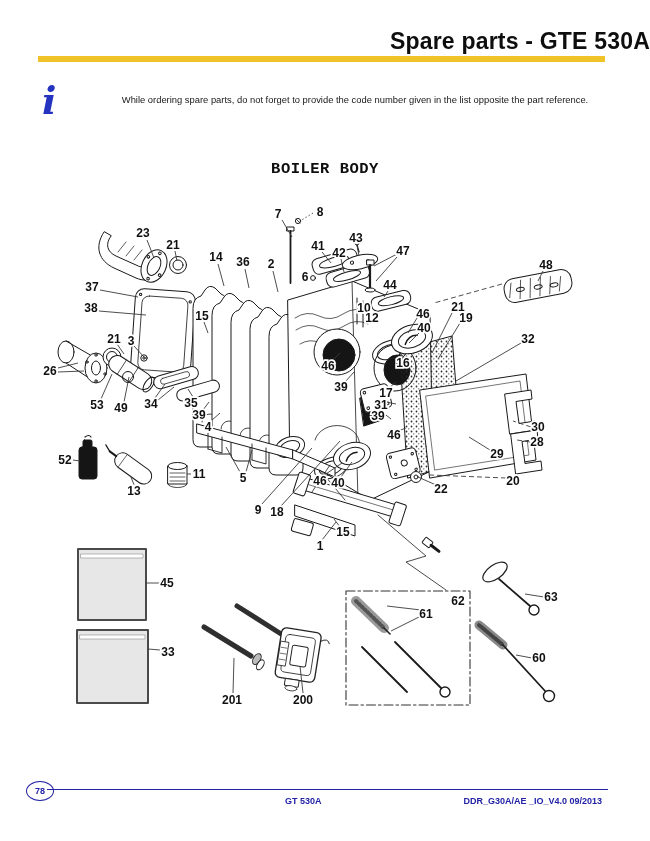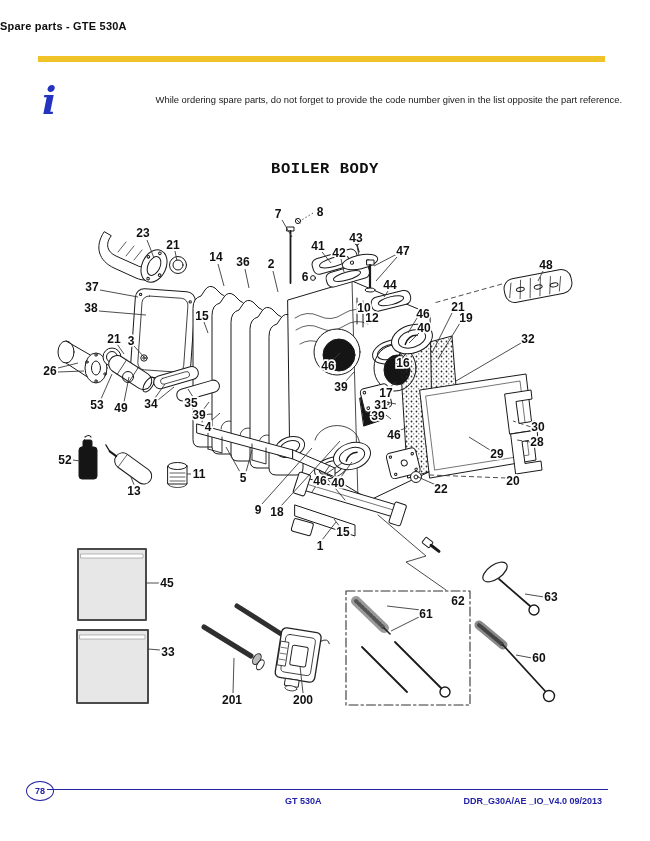--- a/index.html
+++ b/index.html
@@ -1,35 +1,35 @@
 <!DOCTYPE html>
 <html><head>
 <meta charset="utf-8">
 <style>
   html,body{margin:0;padding:0;background:#888;}
   .page{
     position:relative;width:650px;height:841px;background:#ffffff;
     font-family:"Liberation Sans",sans-serif;overflow:hidden;margin:0 auto;
   }
   .title{
-    position:absolute;top:13px;left:0;width:100%;text-align:left;
-    font-size:11px;font-weight:bold;color:#0e0e0e;letter-spacing:.2px;
+    position:absolute;top:13px;left:0;width:100%;text-align:right;
+    font-size:23px;font-weight:bold;color:#0e0e0e;letter-spacing:.2px;
   }
   .accent-bar{
     position:absolute;left:38px;top:56px;width:567px;height:6px;
     background:var(--accent,#F0C328);
   }
   .info-icon{
     position:absolute;left:42px;top:82px;width:30px;
     font-family:"DejaVu Serif",serif;font-style:italic;font-weight:bold;
     font-size:38px;line-height:1;color:var(--info-blue,#2433C0);
   }
   .info-text{
     position:absolute;left:88px;top:93px;width:534px;margin:0;
-    text-align:right;font-size:9.4px;line-height:1.55;color:#171717;
+    text-align:center;font-size:9.4px;line-height:1.55;color:#171717;
   }
   .section-heading{
     position:absolute;top:160px;left:0;width:100%;text-align:center;margin:0;
     font-size:15.5px;font-weight:bold;color:#0e0e0e;letter-spacing:.5px;font-family:Liberation Mono, monospace;
   }
   .art{position:absolute;left:0;top:0;}
   .plbl{
     font:bold 12px "Liberation Sans",sans-serif;fill:#101010;
     stroke:#ffffff;stroke-width:3.5px;paint-order:stroke;text-anchor:middle;
   }

